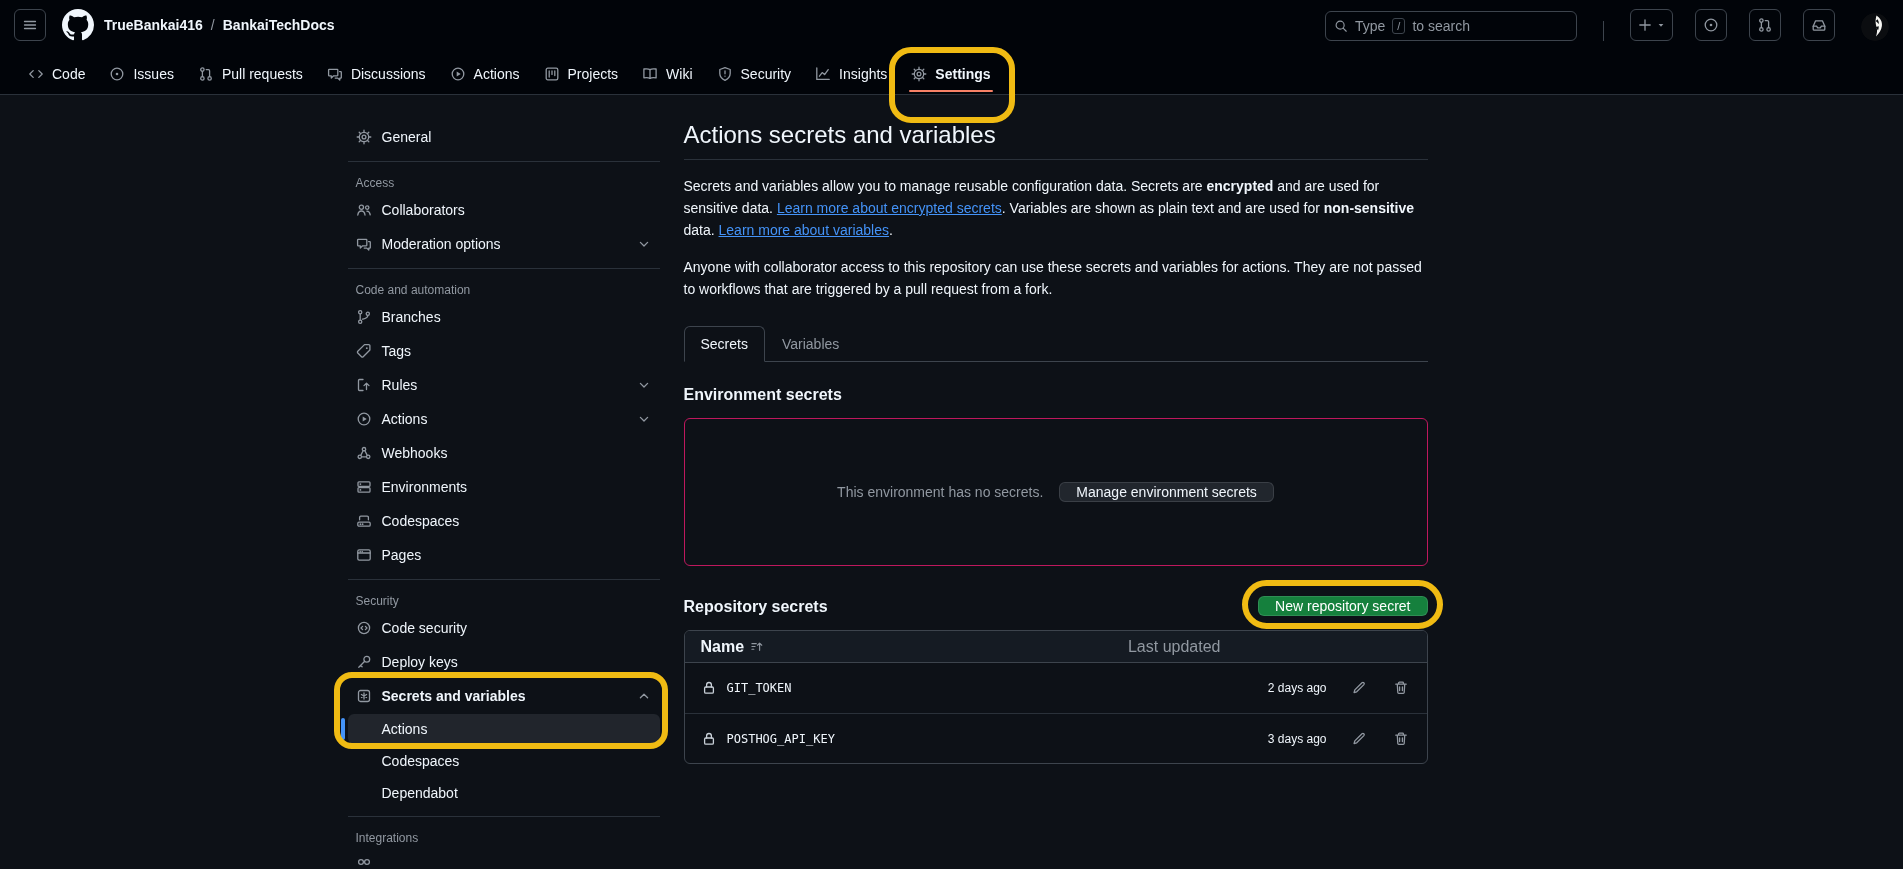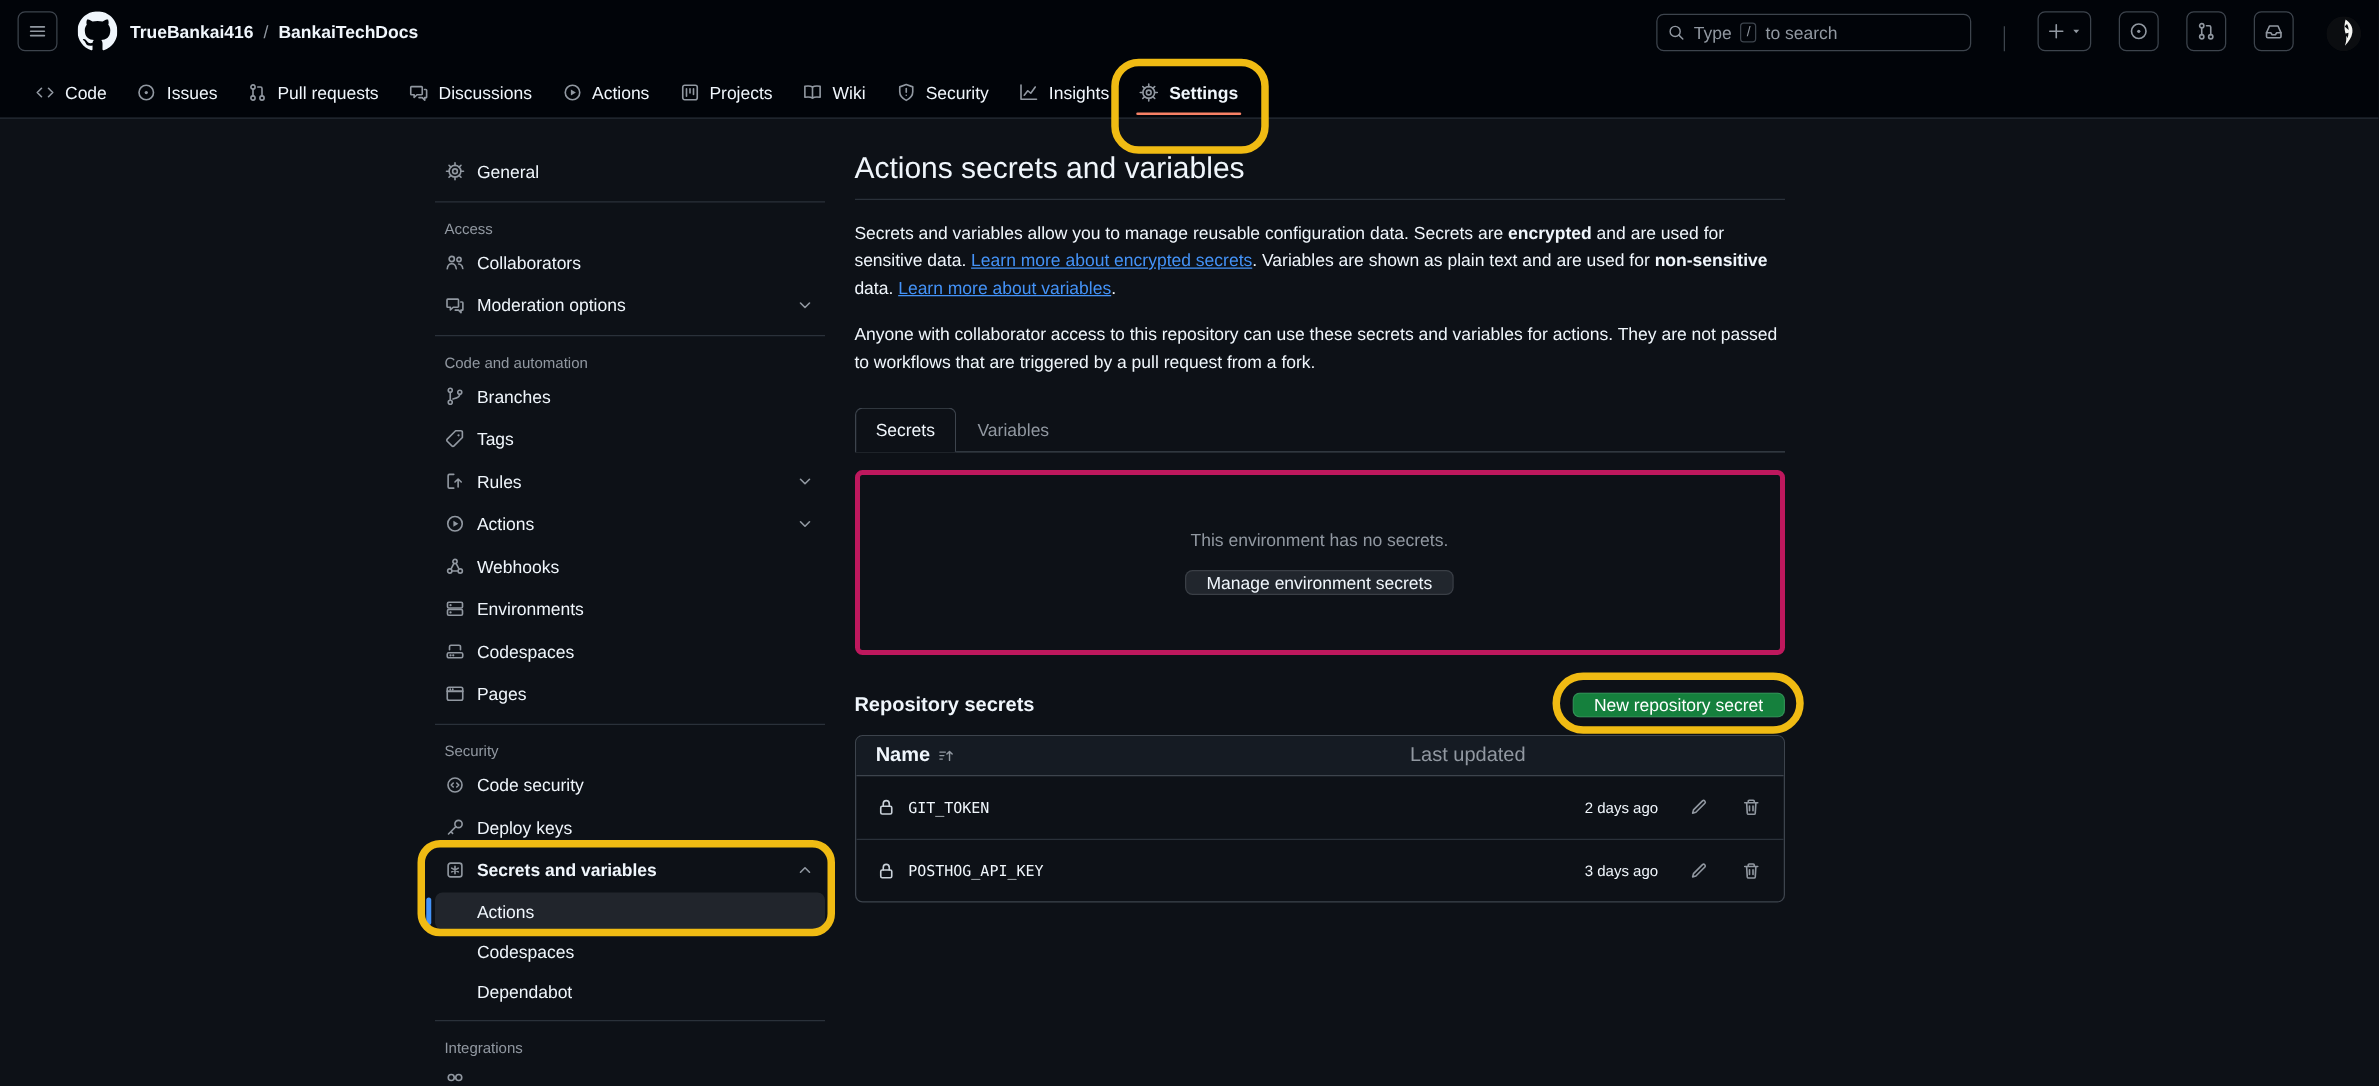--- a/index.html
+++ b/index.html
@@ -56,21 +56,21 @@
   .page-title { font-size:24px; font-weight:400; padding-bottom:10px; border-bottom:1px solid #2a313a; }
   .main p { margin-top:15px; line-height:22px; color:#f0f6fc; }
   .main p b { font-weight:700; }
   .main a.lnk { color:#4493f8; text-decoration:underline; cursor:pointer; }
 
   .tabnav { margin-top:26px; border-bottom:1px solid #3d444d; display:flex; }
   .tn-tab { padding:9px 16px; border:1px solid transparent; border-radius:6px 6px 0 0; margin-bottom:-1px; color:#9198a1; cursor:pointer; }
   .tn-tab.active { color:#f0f6fc; border-color:#3d444d; border-bottom-color:#0d1117; background:#0d1117; }
 
   .sec-h { font-size:16px; font-weight:700; margin-top:24px; }
-  .empty-box { margin-top:14px; border:4px solid #be185d; border-radius:6px; height:148px; display:flex; flex-direction:column; align-items:center; justify-content:center; gap:16px; }
+  .empty-box { margin-top:14px; border:1px solid #be185d; border-radius:6px; height:148px; display:flex; align-items:center; justify-content:center; gap:16px; }
   .empty-box .hint { color:#9198a1; }
   .btn { font-family:inherit; font-size:14px; height:20px; padding:0 16px; border-radius:6px; cursor:pointer; }
   .btn-secondary { background:#21262d; color:#f0f6fc; border:1px solid rgba(240,246,252,.12); }
   .btn-green { background:#15803d; color:#ffffff; border:1px solid rgba(240,246,252,.12); font-weight:400; position:relative; }
 
   .repo-row { margin-top:30px; display:flex; align-items:flex-end; justify-content:space-between; }
   .tbl { margin-top:14px; border:1px solid #3d444d; border-radius:6px; overflow:hidden; }
   .tbl-head { background:#151b23; display:flex; align-items:center; height:32px; padding:0 16px; border-bottom:1px solid #3d444d; font-size:16px; }
   .tbl-head .namecol { font-weight:700; display:flex; align-items:center; gap:6px; }
   .tbl-head .updcol { margin-left:auto; color:#9198a1; margin-right:190px; }
@@ -493,20 +493,21 @@
 
     <p><span>Secrets and variables allow you to manage reusable configuration data. Secrets are </span><b>encrypted</b><span> and are used for sensitive data. </span><a class="lnk">Learn more about encrypted secrets</a><span>. Variables are shown as plain text and are used for </span><b>non-sensitive</b><span> data. </span><a class="lnk">Learn more about variables</a><span>.</span></p>
 
     <p>Anyone with collaborator access to this repository can use these secrets and variables for actions. They are not passed to workflows that are triggered by a pull request from a fork.</p>
 
     <div class="tabnav">
       <div class="tn-tab active">Secrets</div>
       <div class="tn-tab">Variables</div>
     </div>
 
+    <h3 class="sec-h">Environment secrets</h3>
     <div class="empty-box">
       <div class="hint">This environment has no secrets.</div>
       <button class="btn btn-secondary">Manage environment secrets</button>
     </div>
 
     <div class="repo-row">
       <h3 class="sec-h" style="margin-top:0">Repository secrets</h3>
       <button class="btn btn-green">
         <span class="ring ring-btn"></span>
         <span>New repository secret</span>

